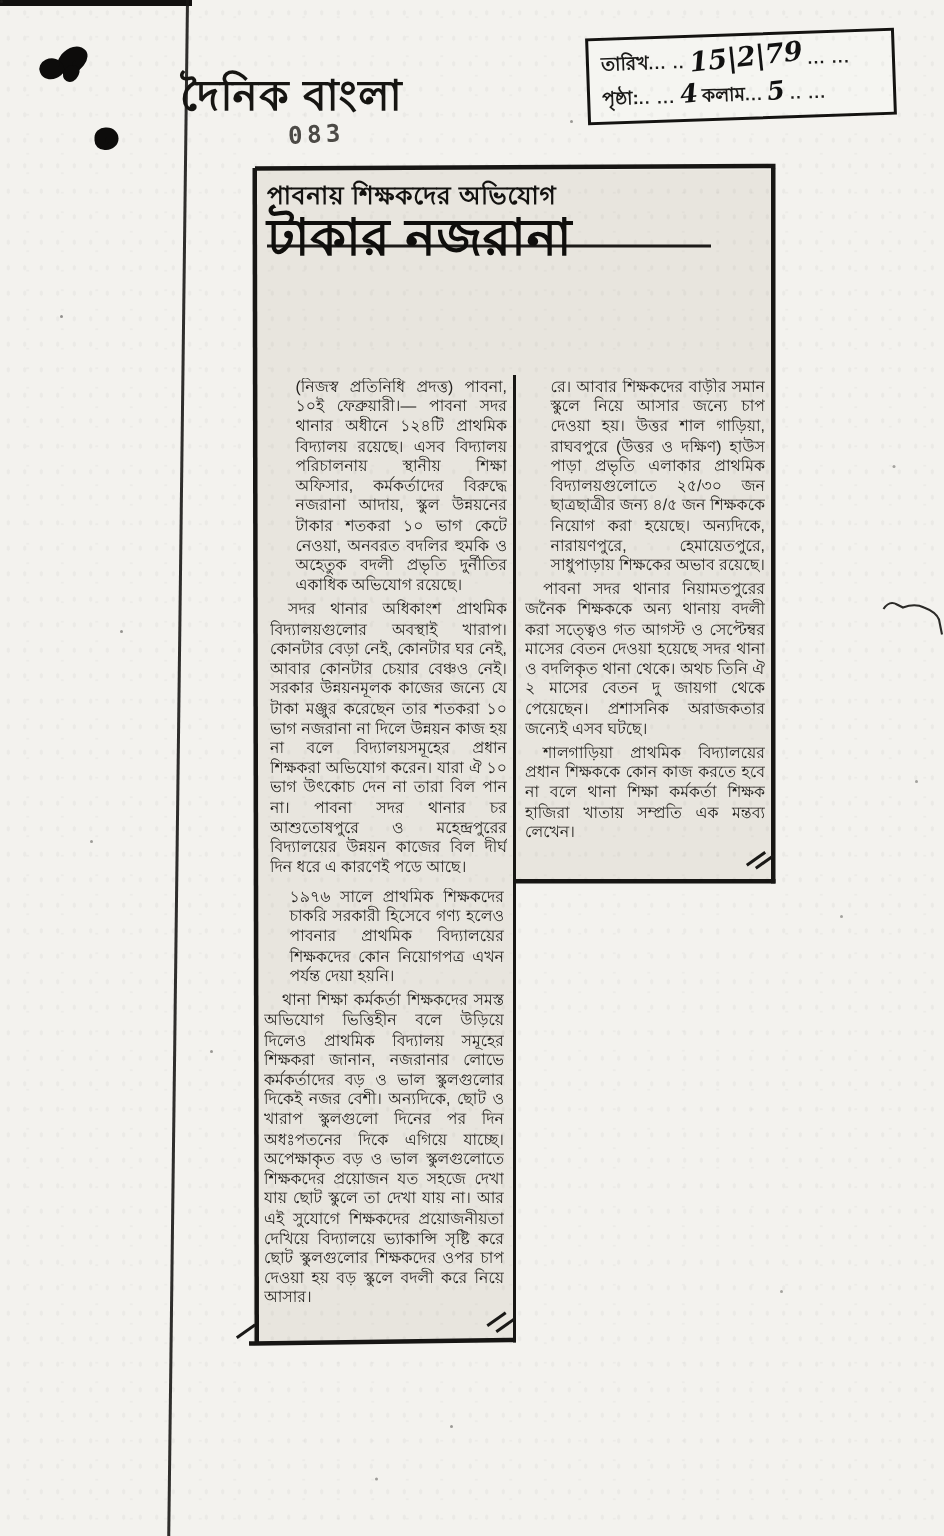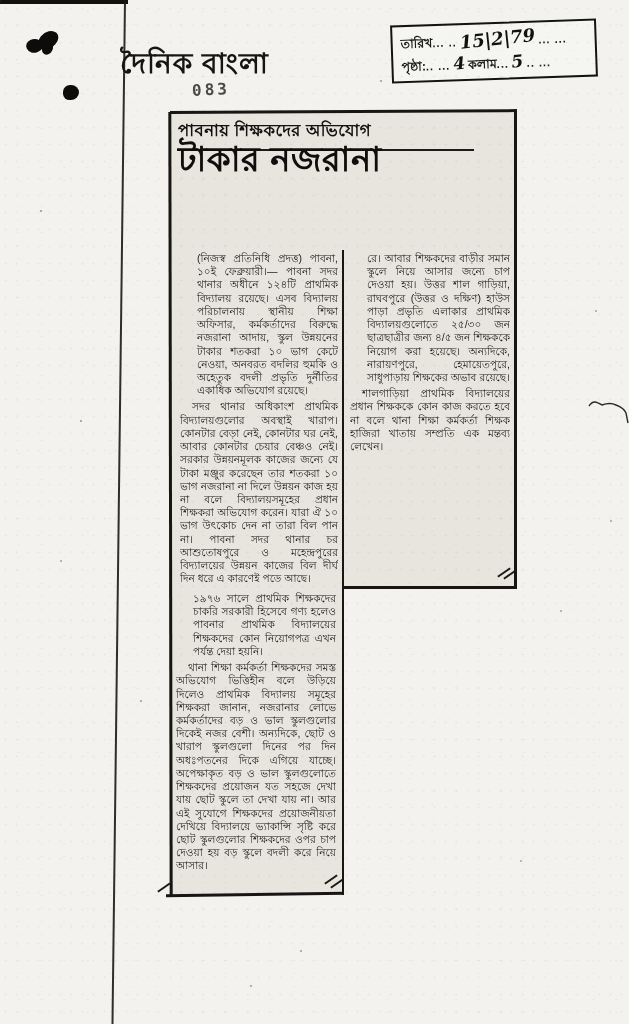--- a/index.html
+++ b/index.html
@@ -51,21 +51,21 @@
   .clipbgA{position:absolute;left:171px;top:113px;width:345px;height:473px;background:#e8e5de;}
   .clipbgB{position:absolute;left:169px;top:586px;width:174px;height:308px;background:#e8e5de;}
   .bline{position:absolute;background:#171614;}
   .b-top{left:170px;top:110px;width:347px;height:3px;transform:rotate(-0.3deg);}
   .b-left{left:169px;top:112px;width:2.5px;height:784px;transform:rotate(-0.1deg);}
   .b-rightA{left:514px;top:112px;width:2.5px;height:477px;}
   .b-mid{left:342px;top:250px;width:2px;height:645px;}
   .b-botA{left:342px;top:586px;width:175px;height:2.5px;}
   .b-botB{left:166px;top:893px;width:178px;height:3px;transform:rotate(-0.8deg);}
   .kicker{position:absolute;left:178px;top:118px;width:296px;font-size:16.5px;font-weight:bold;
-    color:#131210;padding-bottom:4px;border-bottom:2px solid #1c1b19;letter-spacing:.5px;}
+    color:#131210;padding-bottom:18px;border-bottom:2px solid #1c1b19;letter-spacing:.5px;}
   .headline{position:absolute;left:178px;top:142px;width:334px;font-size:34px;font-weight:bold;
     line-height:1.05;color:#0f0e0c;letter-spacing:.5px;}
   .headline span{display:block;}
   .colbody{position:absolute;overflow:hidden;font-size:10.5px;line-height:1.26;
     text-align:justify;color:#24221f;}
   .colbody p{margin:0 0 3px 0;text-indent:12px;}
   .colbody p:first-child{text-indent:0;margin-left:17px;}
   .col1{left:180px;top:252px;width:158px;height:330px;}
   .col2{left:350px;top:252px;width:160px;height:330px;}
   .colc{left:176px;top:592px;width:160px;height:296px;}
@@ -126,20 +126,21 @@
 <div class="headline">
   <span>টাকার নজরানা</span>
 </div>
 
 <div class="colbody col1">
     <p>(নিজস্ব প্রতিনিধি প্রদত্ত) পাবনা, ১০ই ফেব্রুয়ারী।— পাবনা সদর থানার অধীনে ১২৪টি প্রাথমিক বিদ্যালয় রয়েছে। এসব বিদ্যালয় পরিচালনায় স্থানীয় শিক্ষা অফিসার, কর্মকর্তাদের বিরুদ্ধে নজরানা আদায়, স্কুল উন্নয়নের টাকার শতকরা ১০ ভাগ কেটে নেওয়া, অনবরত বদলির হুমকি ও অহেতুক বদলী প্রভৃতি দুর্নীতির একাধিক অভিযোগ রয়েছে।</p>
     <p>সদর থানার অধিকাংশ প্রাথমিক বিদ্যালয়গুলোর অবস্থাই খারাপ। কোনটার বেড়া নেই, কোনটার ঘর নেই, আবার কোনটার চেয়ার বেঞ্চও নেই। সরকার উন্নয়নমূলক কাজের জন্যে যে টাকা মঞ্জুর করেছেন তার শতকরা ১০ ভাগ নজরানা না দিলে উন্নয়ন কাজ হয় না বলে বিদ্যালয়সমূহের প্রধান শিক্ষকরা অভিযোগ করেন। যারা ঐ ১০ ভাগ উৎকোচ দেন না তারা বিল পান না। পাবনা সদর থানার চর আশুতোষপুরে ও মহেন্দ্রপুরের বিদ্যালয়ের উন্নয়ন কাজের বিল দীর্ঘ দিন ধরে এ কারণেই পড়ে আছে।</p>
   </div>
 <div class="colbody col2">
     <p>রে। আবার শিক্ষকদের বাড়ীর সমান স্কুলে নিয়ে আসার জন্যে চাপ দেওয়া হয়। উত্তর শাল গাড়িয়া, রাঘবপুরে (উত্তর ও দক্ষিণ) হাউস পাড়া প্রভৃতি এলাকার প্রাথমিক বিদ্যালয়গুলোতে ২৫/৩০ জন ছাত্রছাত্রীর জন্য ৪/৫ জন শিক্ষককে নিয়োগ করা হয়েছে। অন্যদিকে, নারায়ণপুরে, হেমায়েতপুরে, সাধুপাড়ায় শিক্ষকের অভাব রয়েছে।</p>
+    <p>পাবনা সদর থানার নিয়ামতপুরের জনৈক শিক্ষককে অন্য থানায় বদলী করা সত্ত্বেও গত আগস্ট ও সেপ্টেম্বর মাসের বেতন দেওয়া হয়েছে সদর থানা ও বদলিকৃত থানা থেকে। অথচ তিনি ঐ ২ মাসের বেতন দু জায়গা থেকে পেয়েছেন। প্রশাসনিক অরাজকতার জন্যেই এসব ঘটছে।</p>
     <p>শালগাড়িয়া প্রাথমিক বিদ্যালয়ের প্রধান শিক্ষককে কোন কাজ করতে হবে না বলে থানা শিক্ষা কর্মকর্তা শিক্ষক হাজিরা খাতায় সম্প্রতি এক মন্তব্য লেখেন।</p>
   </div>
 <div class="colbody colc">
     <p>১৯৭৬ সালে প্রাথমিক শিক্ষকদের চাকরি সরকারী হিসেবে গণ্য হলেও পাবনার প্রাথমিক বিদ্যালয়ের শিক্ষকদের কোন নিয়োগপত্র এখন পর্যন্ত দেয়া হয়নি।</p>
     <p>থানা শিক্ষা কর্মকর্তা শিক্ষকদের সমস্ত অভিযোগ ভিত্তিহীন বলে উড়িয়ে দিলেও প্রাথমিক বিদ্যালয় সমূহের শিক্ষকরা জানান, নজরানার লোভে কর্মকর্তাদের বড় ও ভাল স্কুলগুলোর দিকেই নজর বেশী। অন্যদিকে, ছোট ও খারাপ স্কুলগুলো দিনের পর দিন অধঃপতনের দিকে এগিয়ে যাচ্ছে। অপেক্ষাকৃত বড় ও ভাল স্কুলগুলোতে শিক্ষকদের প্রয়োজন যত সহজে দেখা যায় ছোট স্কুলে তা দেখা যায় না। আর এই সুযোগে শিক্ষকদের প্রয়োজনীয়তা দেখিয়ে বিদ্যালয়ে ভ্যাকান্সি সৃষ্টি করে ছোট স্কুলগুলোর শিক্ষকদের ওপর চাপ দেওয়া হয় বড় স্কুলে বদলী করে নিয়ে আসার।</p>
   </div>
 
 <div class="slash s1"></div>
 <div class="slash s2"></div>
 <div class="slash s3"></div>

